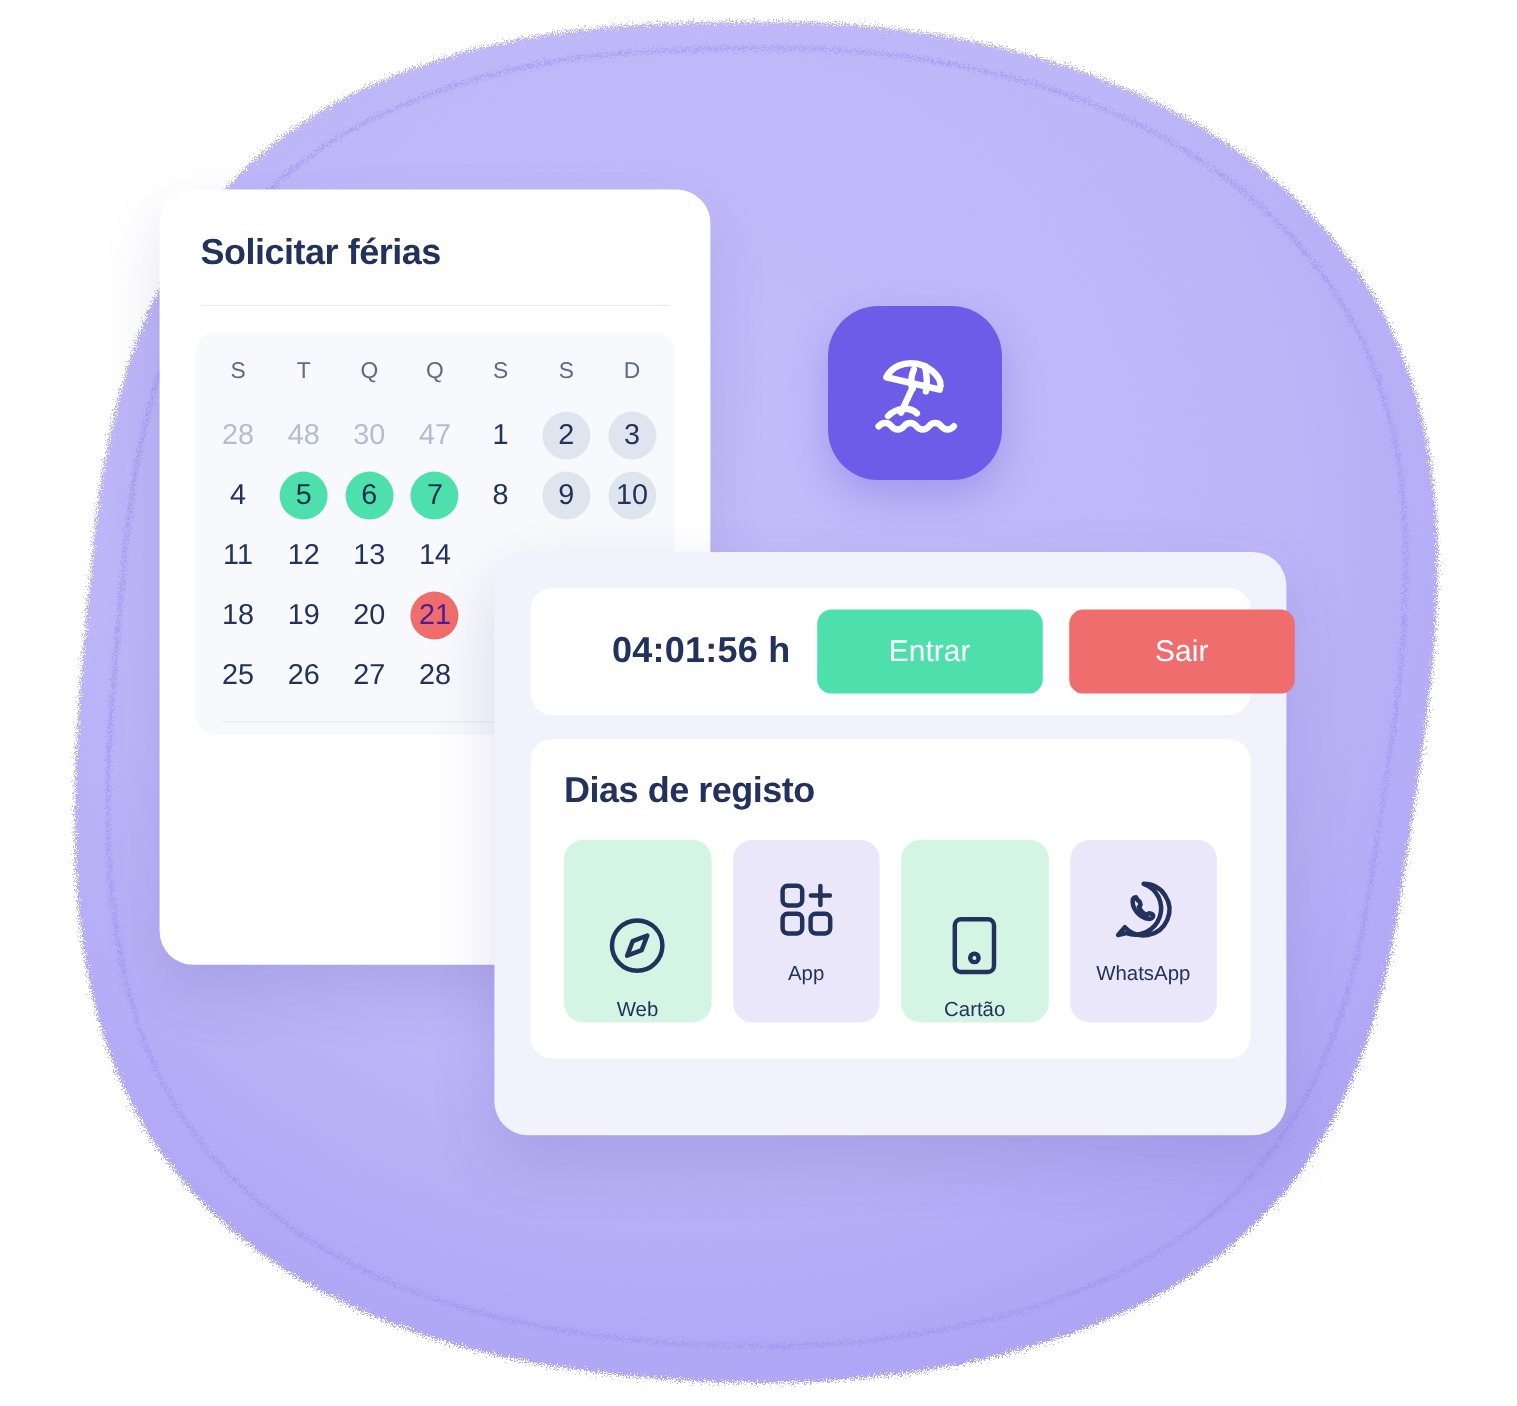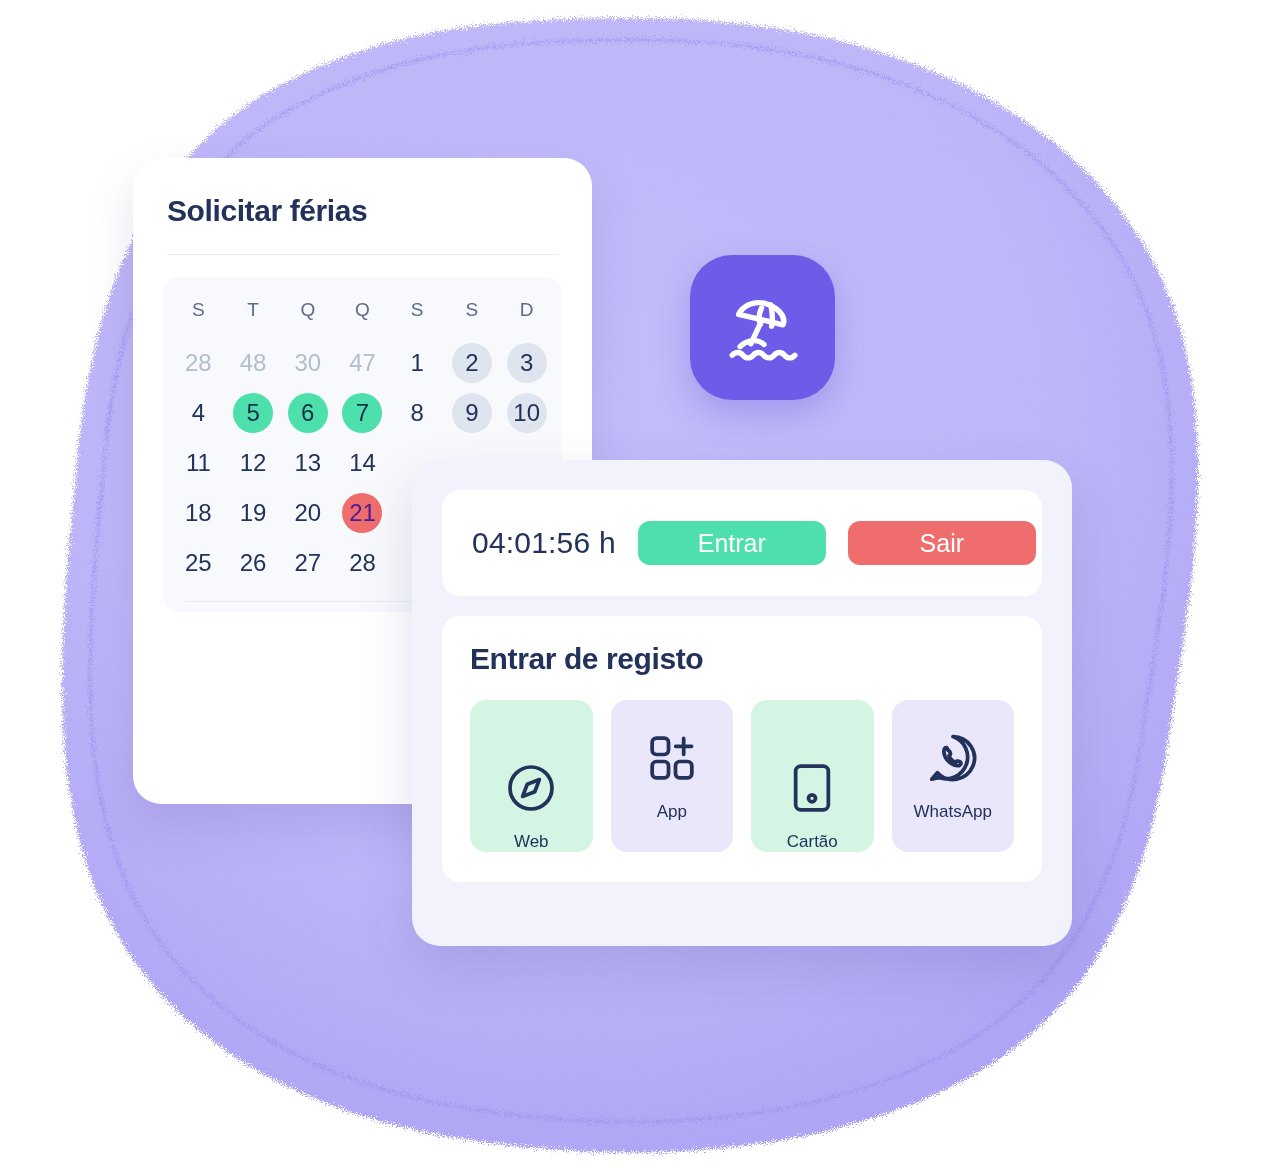--- a/index.html
+++ b/index.html
@@ -136,28 +136,29 @@
     height: 106px;
     display: flex;
     align-items: center;
     padding: 0 30px;
     box-sizing: border-box;
     gap: 22px;
   }
   .clock-value {
     font-size: 30px;
     color: #22325a;
-    font-weight: 400;
+    font-weight: 700;
     letter-spacing: 0.2px;
     white-space: nowrap;
+    margin-left: 38px;
   }
   .btn {
     border: none;
     border-radius: 12px;
-    height: 44px;
+    height: 70px;
     min-width: 188px;
     font-size: 25px;
     color: #ffffff;
     font-family: inherit;
     cursor: pointer;
     padding: 0 18px;
   }
   .btn-in { background: #4ee0ac; }
   .btn-out { background: #ef6d6d; }
 
@@ -308,21 +309,21 @@
 
   <div class="panel-registo">
 
     <div class="clock-card">
       <div class="clock-value">04:01:56 h</div>
       <button class="btn btn-in">Entrar</button>
       <button class="btn btn-out">Sair</button>
     </div>
 
     <div class="types-card">
-      <h3 class="types-title">Entrar de registo</h3>
+      <h3 class="types-title">Dias de registo</h3>
       <div class="types-row" id="types-row">
           <div class="type-tile mint">
             <span>
   <svg width="56" height="56" viewBox="0 0 24 24" fill="none" stroke="#22325a" stroke-width="1.6" stroke-linecap="round" stroke-linejoin="round">
     <circle cx="12" cy="12" r="9"></circle>
     <path d="M15.6 8.4 L 13.6 13.6 L 8.4 15.6 L 10.4 10.4 Z"></path>
   </svg>
 </span>
             <span class="type-label">Web</span>
           </div>

